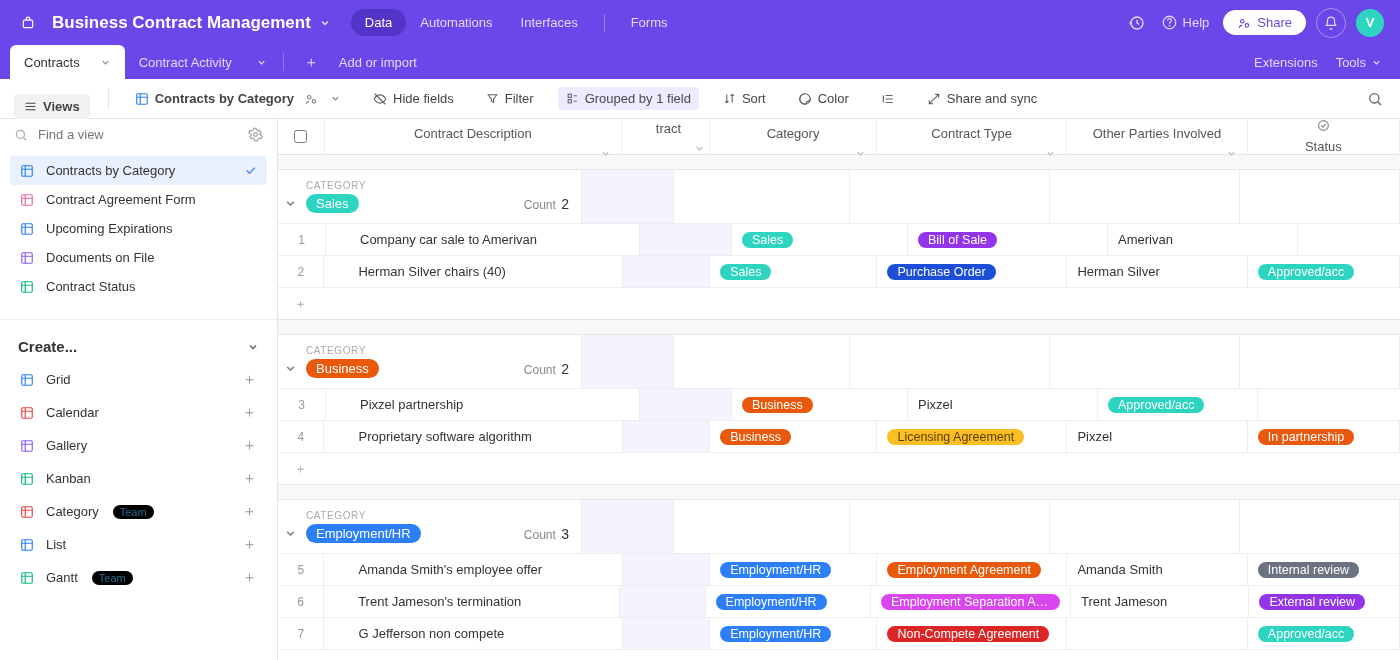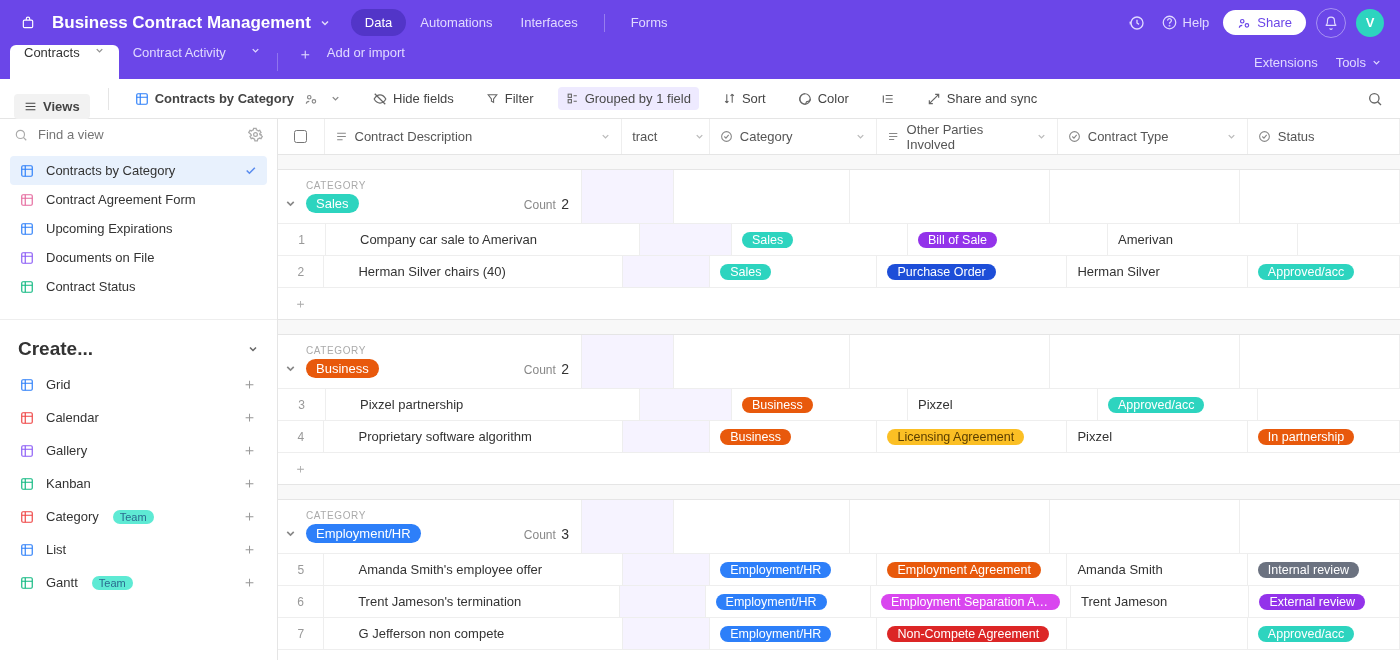--- a/index.html
+++ b/index.html
@@ -15,21 +15,21 @@
 .topbar .nav-divider { width: 1px; height: 18px; background: rgba(255,255,255,.3); margin: 0 12px; }
 .topbar .spacer { flex: 1; }
 .topbar .tbicon { width: 30px; height: 30px; display: flex; align-items: center; justify-content: center; color: #e0d9ff; margin-left: 4px; }
 .topbar .help { display: flex; align-items: center; gap: 6px; color: #e0d9ff; margin-left: 10px; }
 .topbar .share-btn { background: #fff; color: #6b46e8; border-radius: 16px; padding: 5px 14px; display: flex; align-items: center; gap: 6px; font-weight: 500; margin-left: 14px; }
 .topbar .bell { width: 30px; height: 30px; border: 1px solid rgba(255,255,255,.4); border-radius: 50%; display: flex; align-items: center; justify-content: center; margin-left: 10px; color: #e0d9ff; }
 .topbar .avatar { width: 28px; height: 28px; background: #2dd4bf; border-radius: 50%; display: flex; align-items: center; justify-content: center; color: #fff; font-weight: 600; margin-left: 10px; }
 
 
 .tabsbar { height: 34px; background: #6b46e8; display: flex; align-items: flex-end; padding-left: 10px; }
-.tab { height: 34px; padding: 0 14px; display: flex; align-items: flex-start; gap: 14px; color: #e0d9ff; font-size: 13px; cursor: pointer; }
+.tab { height: 34px; padding: 0 14px; display: flex; align-items: center; gap: 20px; color: #e0d9ff; font-size: 13px; cursor: pointer; }
 .tab.active { background: #fff; color: #333; border-radius: 6px 6px 0 0; font-weight: 500; }
 .tab .chev { opacity: .7; }
 .tab-divider { width: 1px; height: 18px; background: rgba(255,255,255,.25); align-self: center; margin: 0 6px; }
 .tab.add { color: #e0d9ff; }
 .tab.add .plus { font-size: 15px; font-weight: 400; }
 .tabsbar .spacer { flex: 1; }
 .tabsbar .right { display: flex; align-items: center; gap: 18px; color: #e0d9ff; padding-right: 18px; height: 34px; }
 .tabsbar .right .ritem { display: flex; align-items: center; gap: 5px; }
 
 
@@ -49,31 +49,31 @@
 .sidebar { width: 278px; border-right: 1px solid #e5e5e5; display: flex; flex-direction: column; background: #fff; }
 .sidebar .search-row { display: flex; align-items: center; padding: 8px 14px; color: #999; gap: 10px; }
 .sidebar .search-row input { flex: 1; border: none; outline: none; font-size: 13px; color: #333; }
 .sidebar .search-row .gear { color: #aaa; }
 .sidebar .views-list { padding: 6px 10px 10px; }
 .sidebar .view-item { display: flex; align-items: center; gap: 10px; padding: 7px 10px; border-radius: 4px; cursor: pointer; color: #333; font-size: 13px; }
 .sidebar .view-item.active { background: #e8f1fd; }
 .sidebar .view-item .vicon { width: 16px; display: flex; align-items: center; }
 .sidebar .view-item .check { margin-left: auto; color: #5b8def; }
 .sidebar .sdiv { height: 1px; background: #eee; margin: 8px 0; }
-.sidebar .create-hdr { display: flex; align-items: center; justify-content: space-between; padding: 10px 18px 8px; font-weight: 600; font-size: 19px; color: #333; }
+.sidebar .create-hdr { display: flex; align-items: center; justify-content: space-between; padding: 10px 18px 8px; font-weight: 600; font-size: 15px; color: #333; }
 .sidebar .create-list { padding: 0 10px; }
 .sidebar .create-item { display: flex; align-items: center; gap: 10px; padding: 7px 10px; border-radius: 4px; cursor: pointer; color: #333; font-size: 13px; }
 .sidebar .create-item .cicon { width: 16px; display: flex; align-items: center; }
-.sidebar .create-item .badge { background: #5eead4; color: #2b6a8f; font-size: 11px; padding: 1px 7px; border-radius: 8px; margin-left: 4px; text-align: right; }
+.sidebar .create-item .badge { background: #000000; color: #2b6a8f; font-size: 11px; padding: 1px 7px; border-radius: 8px; margin-left: 4px; text-align: right; }
 .sidebar .create-item .plus { margin-left: auto; color: #999; font-size: 15px; }
 
 
 .grid { flex: 1; overflow: auto; background: #f8f8f8; }
 .ghdr { display: flex; background: #fff; border-bottom: 1px solid #e5e5e5; height: 36px; position: sticky; top: 0; z-index: 2;}
-.gcell-h { display: flex; align-items: center; padding: 0 10px; border-right: 1px solid #eee; color: #555; font-size: 13px; gap: 7px; }
+.gcell-h { display: flex; align-items: center; padding: 0 10px; border-right: 1px solid #eee; color: #555; font-size: 13px; gap: 7px; flex-direction: column; }
 .gcell-h .chev { margin-left: auto; color: #bbb; }
 .col-cb { width: 48px; justify-content: center; }
 .col-desc { width: 314px; }
 .col-frag { width: 92px; justify-content: flex-end; padding-right: 4px;}
 .col-cat { width: 176px; }
 .col-type { width: 200px; }
 .col-party { width: 190px; }
 .col-status { width: 160px; }
 
 .group { background: #fff; margin-top: 14px; border-top: 1px solid #e5e5e5; border-bottom: 1px solid #e5e5e5;}
@@ -449,37 +449,37 @@
             <circle cx="12" cy="12" r="9"></circle>
             <path d="M8 12l3 3 5-6"></path>
           </svg>
         <span>Category</span>
         <span class="chev">
             <svg width="11" height="11" viewBox="0 0 24 24" fill="none" stroke="#bbb" stroke-width="3">
               <path d="M6 9l6 6 6-6"></path>
             </svg>
           </span>
       </div>
-      <div class="gcell-h col-party">
-        <svg width="13" height="13" viewBox="0 0 24 24" fill="none" stroke="#888" stroke-width="2">
-            <path d="M4 6h16M4 12h16M4 18h10"></path>
-          </svg>
-        <span>Other Parties Involved</span>
-        <span class="chev">
-            <svg width="11" height="11" viewBox="0 0 24 24" fill="none" stroke="#bbb" stroke-width="3">
-              <path d="M6 9l6 6 6-6"></path>
-            </svg>
-          </span>
-      </div>
       <div class="gcell-h col-type">
         <svg width="13" height="13" viewBox="0 0 24 24" fill="none" stroke="#888" stroke-width="2">
             <circle cx="12" cy="12" r="9"></circle>
             <path d="M8 12l3 3 5-6"></path>
           </svg>
         <span>Contract Type</span>
+        <span class="chev">
+            <svg width="11" height="11" viewBox="0 0 24 24" fill="none" stroke="#bbb" stroke-width="3">
+              <path d="M6 9l6 6 6-6"></path>
+            </svg>
+          </span>
+      </div>
+      <div class="gcell-h col-party">
+        <svg width="13" height="13" viewBox="0 0 24 24" fill="none" stroke="#888" stroke-width="2">
+            <path d="M4 6h16M4 12h16M4 18h10"></path>
+          </svg>
+        <span>Other Parties Involved</span>
         <span class="chev">
             <svg width="11" height="11" viewBox="0 0 24 24" fill="none" stroke="#bbb" stroke-width="3">
               <path d="M6 9l6 6 6-6"></path>
             </svg>
           </span>
       </div>
       <div class="gcell-h col-status">
         <svg width="13" height="13" viewBox="0 0 24 24" fill="none" stroke="#888" stroke-width="2">
             <circle cx="12" cy="12" r="9"></circle>
             <path d="M8 12l3 3 5-6"></path>

